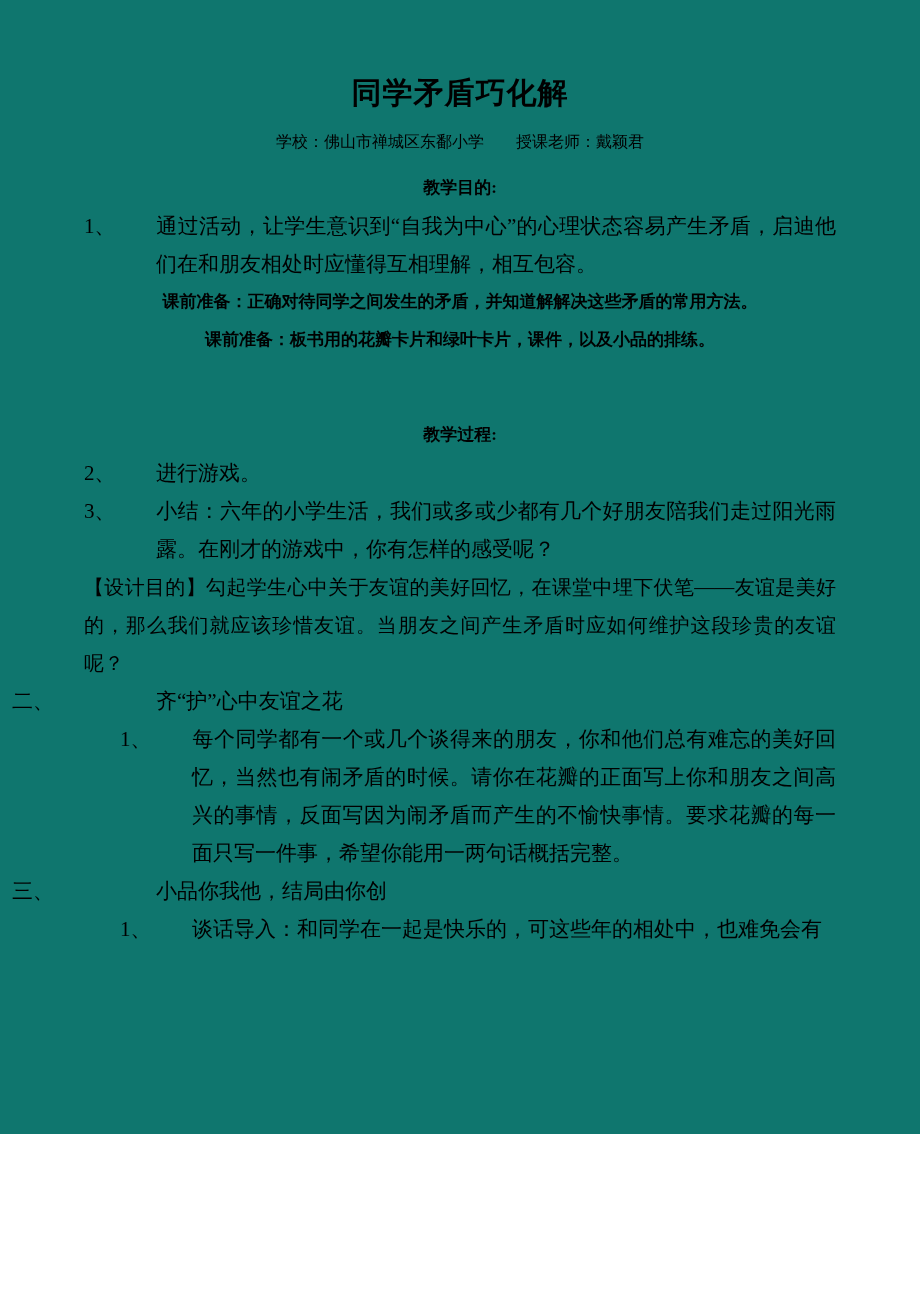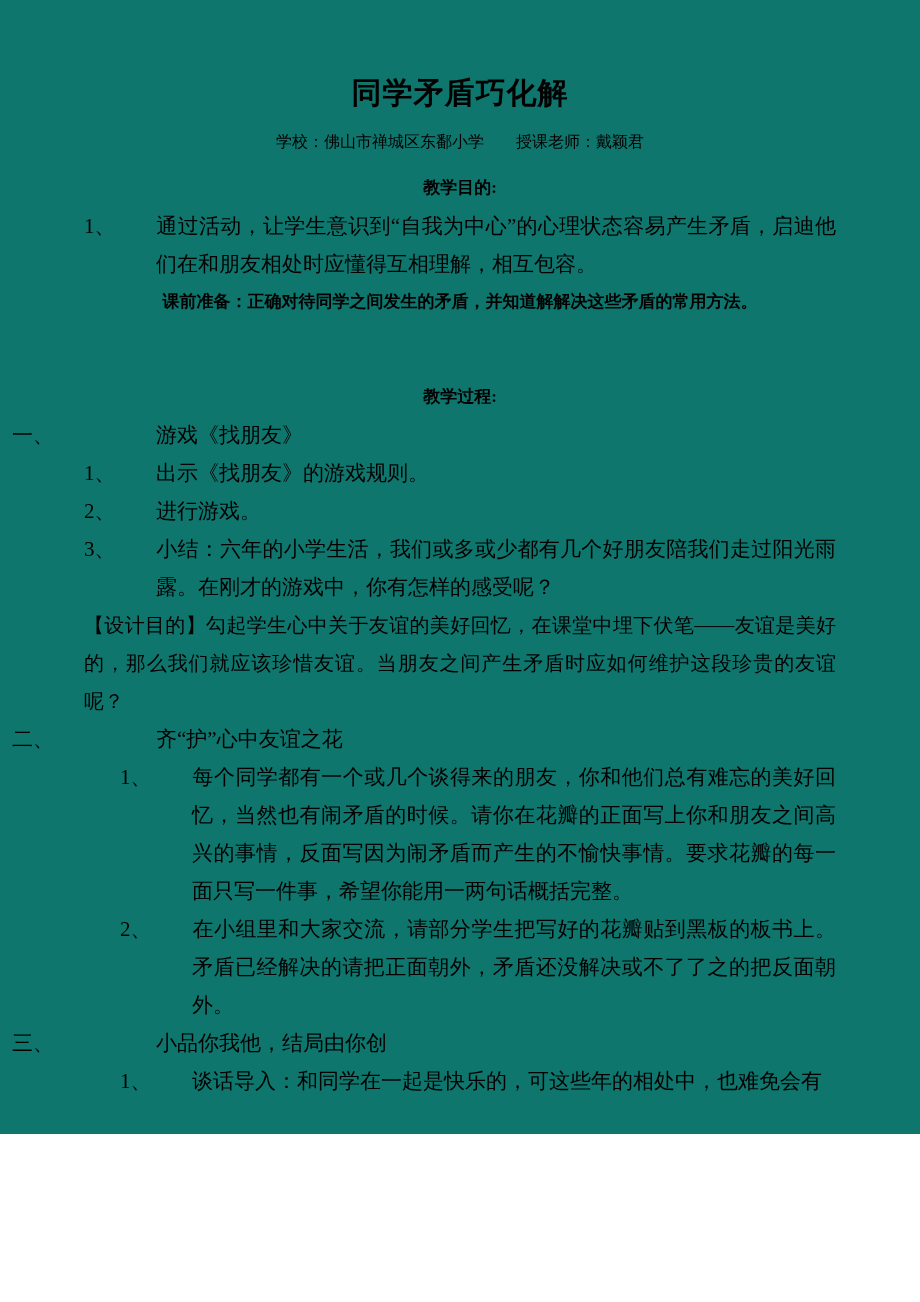--- a/index.html
+++ b/index.html
@@ -114,55 +114,47 @@
     <div class="heading-line">教学目的:</div>
 
     <div class="num-item">
       <span class="marker">1、</span><span>通过活动，让学生意识到“自我为中心”的心理状态容易产生矛盾，启迪他们在和朋友相处时应懂得互相理解，相互包容。</span>
     </div>
 
 
     <div class="heading-line"><span>课前准备：</span><span class="rest">正确对待同学之间发生的矛盾，并知道解解决这些矛盾的常用方法。</span></div>
 
 
+    <div class="heading-line"><span>课前准备：</span><span class="rest">板书用的花瓣卡片和绿叶卡片，课件，以及小品的排练。</span></div>
 
     <div class="spacer-lg"></div>
     <div class="spacer-sm"></div>
 
     <div class="heading-line">教学过程:</div>
 
-    <div class="sec-item">
-      <span class="marker">一、</span><span>游戏《找朋友》</span>
-    </div>
 
-    <div class="num-item">
-      <span class="marker">1、</span><span>出示《找朋友》的游戏规则。</span>
-    </div>
 
     <div class="num-item">
       <span class="marker">2、</span><span>进行游戏。</span>
     </div>
 
     <div class="num-item">
       <span class="marker">3、</span><span>小结：六年的小学生活，我们或多或少都有几个好朋友陪我们走过阳光雨露。在刚才的游戏中，你有怎样的感受呢？</span>
     </div>
 
     <div class="para">【设计目的】勾起学生心中关于友谊的美好回忆，在课堂中埋下伏笔——友谊是美好的，那么我们就应该珍惜友谊。当朋友之间产生矛盾时应如何维护这段珍贵的友谊呢？</div>
 
     <div class="sec-item">
       <span class="marker">二、</span><span>齐“护”心中友谊之花</span>
     </div>
 
     <div class="num-item indent">
       <span class="marker">1、</span><span>每个同学都有一个或几个谈得来的朋友，你和他们总有难忘的美好回忆，当然也有闹矛盾的时候。请你在花瓣的正面写上你和朋友之间高兴的事情，反面写因为闹矛盾而产生的不愉快事情。要求花瓣的每一面只写一件事，希望你能用一两句话概括完整。</span>
     </div>
 
-    <div class="num-item indent">
-      <span class="marker">2、</span><span>在小组里和大家交流，请部分学生把写好的花瓣贴到黑板的板书上。矛盾已经解决的请把正面朝外，矛盾还没解决或不了了之的把反面朝外。</span>
-    </div>
 
     <div class="sec-item">
       <span class="marker">三、</span><span>小品你我他，结局由你创</span>
     </div>
 
     <div class="num-item indent">
       <span class="marker">1、</span><span class="nowrap">谈话导入：和同学在一起是快乐的，可这些年的相处中，也难免会有</span>
     </div>
 
   </div>

